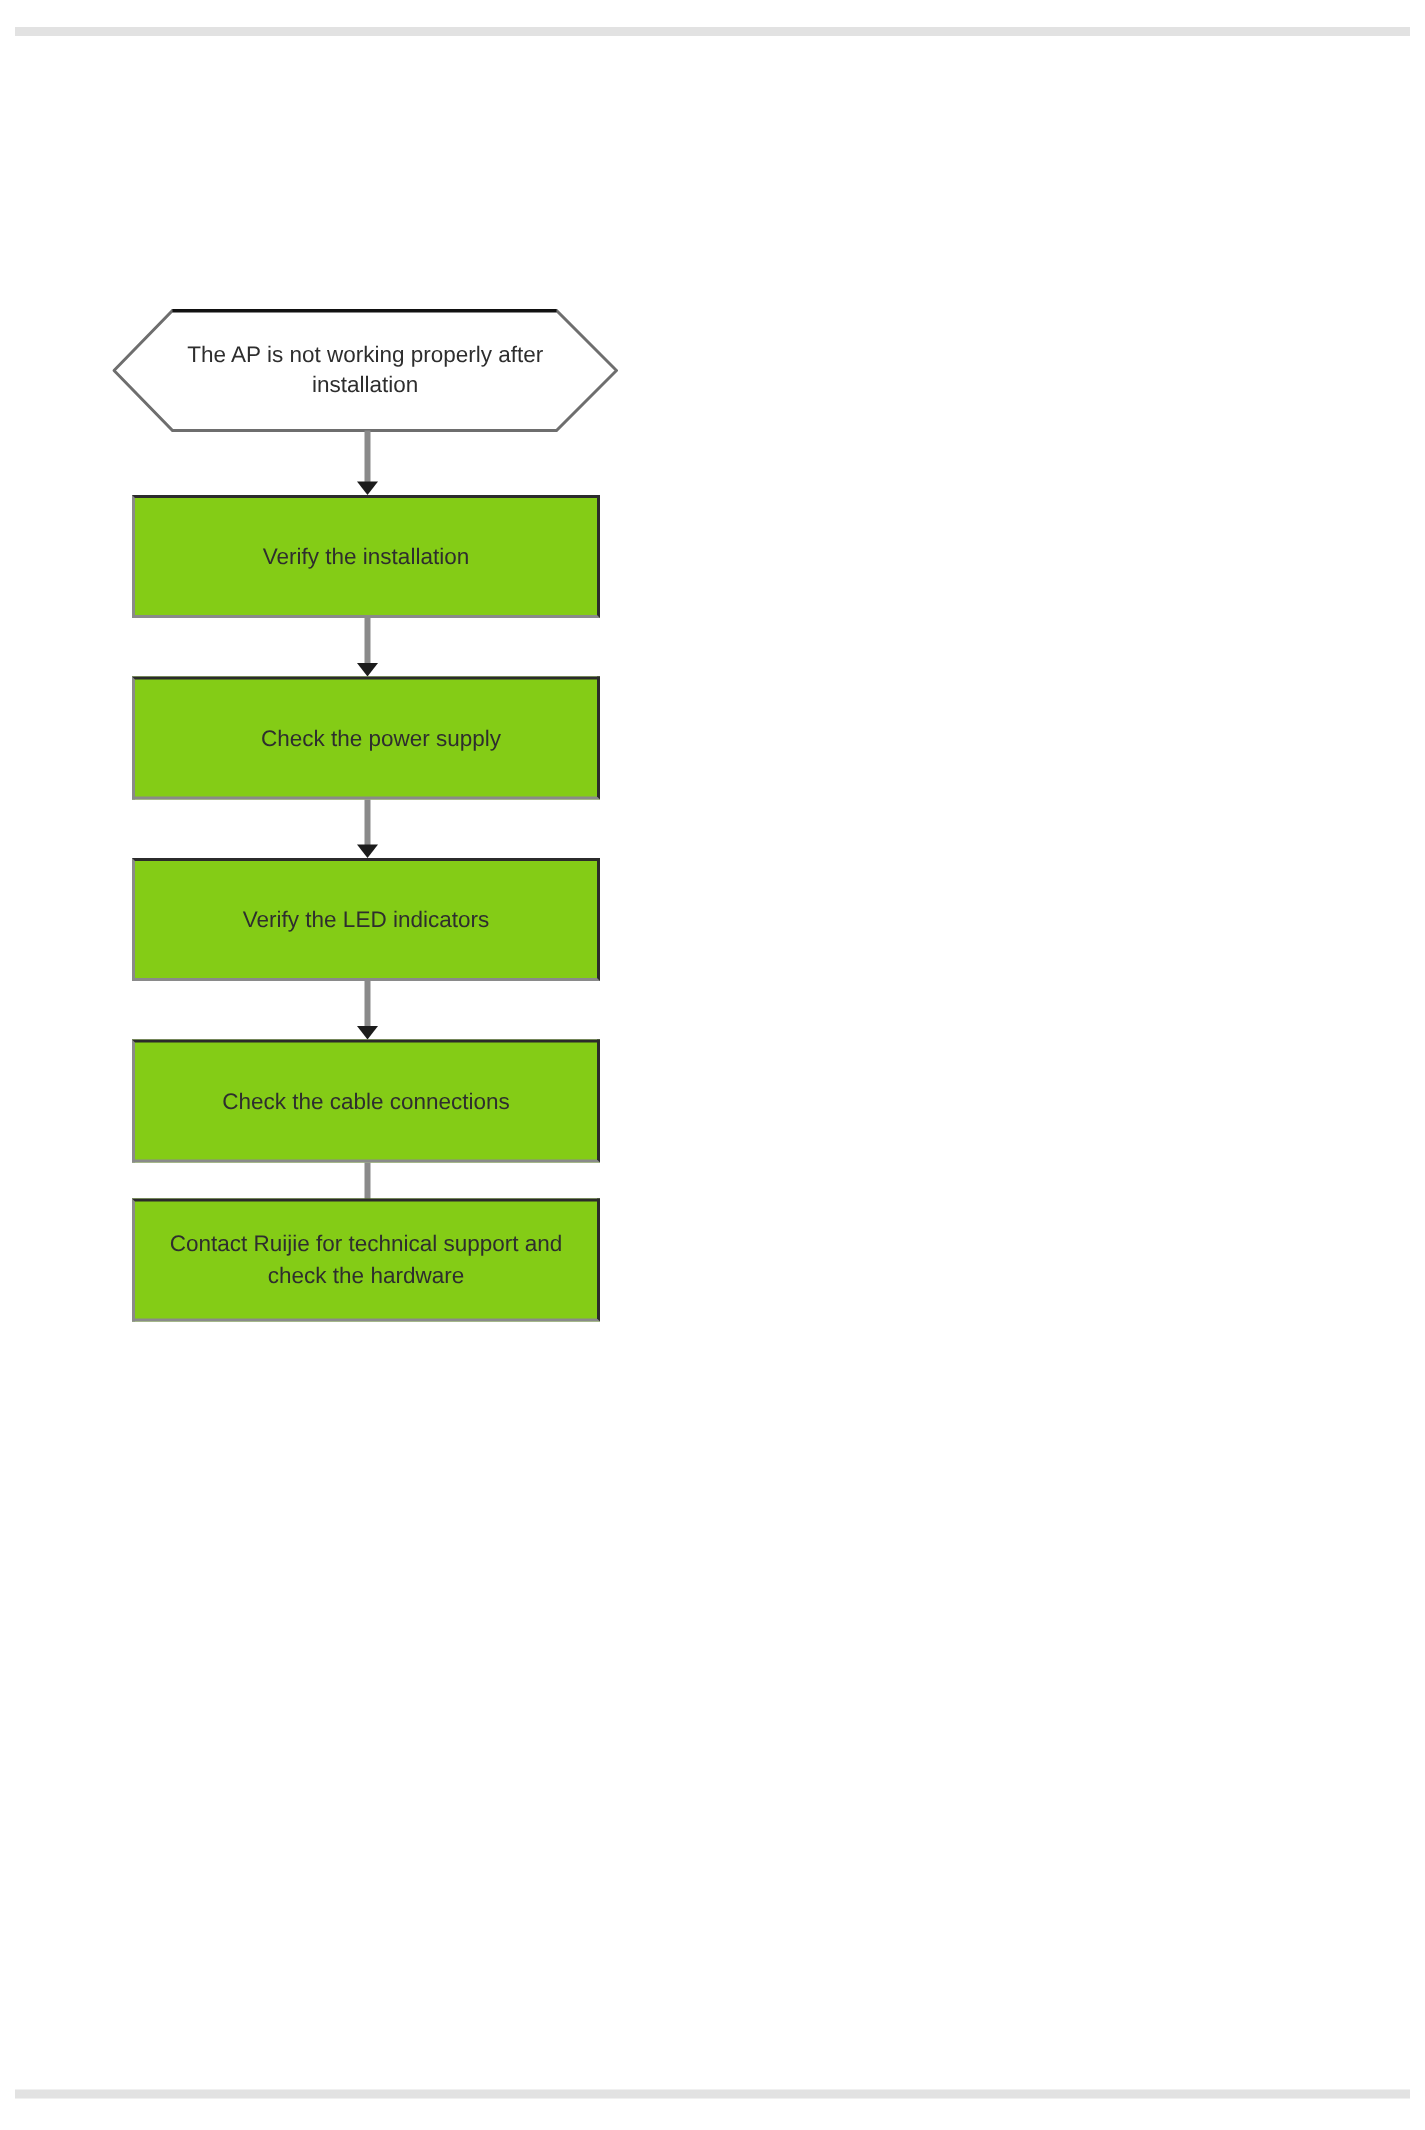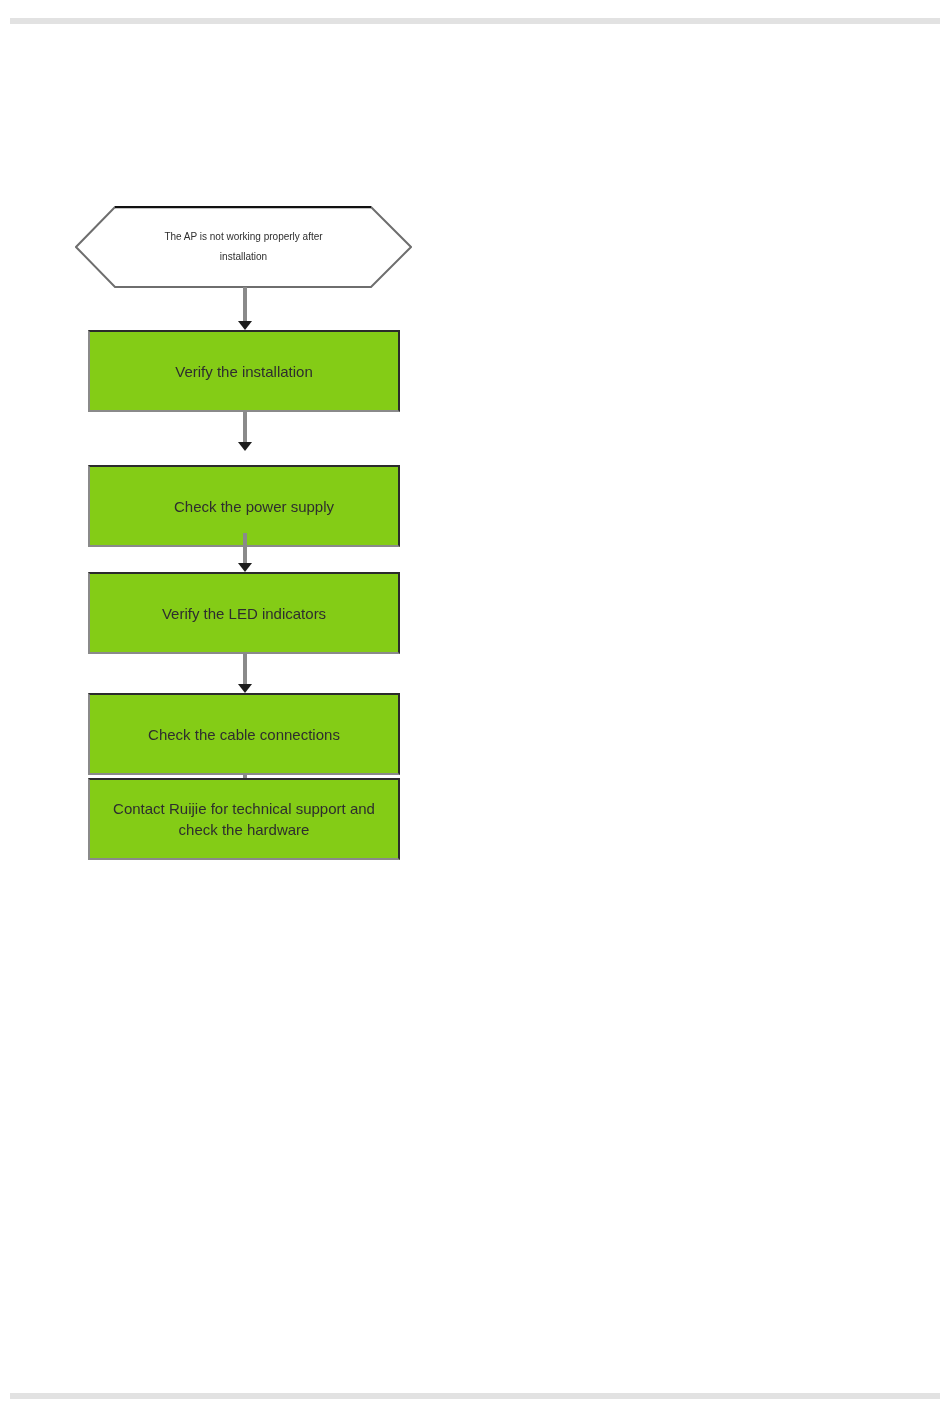--- a/index.html
+++ b/index.html
@@ -53,21 +53,21 @@
     position: absolute;
     left: 40px;
     top: 0;
     width: 257px;
     height: 82px;
     display: flex;
     flex-direction: column;
     align-items: center;
     justify-content: center;
     text-align: center;
-    font-size: 10px;
+    font-size: 15px;
     line-height: 20px;
     color: #2e2e2e;
     white-space: pre-line;
   }
 
   
   .node {
     position: absolute;
     left: 88px;
     width: 312px;
@@ -128,39 +128,39 @@
   <div class="connector" style="top:287px; height:36px;"></div>
   <div class="arrowhead" style="top:321px;"></div>
 
   <div class="node" style="top:330px;">
     <div class="node-label">Verify the installation</div>
   </div>
 
   <div class="connector" style="top:412px; height:36px;"></div>
   <div class="arrowhead" style="top:442px;"></div>
 
-  <div class="node" style="top:465px;padding-left:20px;">
+  <div class="node" style="top:451px;padding-left:20px;">
     <div class="node-label">Check the power supply</div>
   </div>
 
   <div class="connector" style="top:533px; height:36px;"></div>
   <div class="arrowhead" style="top:563px;"></div>
 
   <div class="node" style="top:572px;">
     <div class="node-label">Verify the LED indicators</div>
   </div>
 
   <div class="connector" style="top:654px; height:36px;"></div>
   <div class="arrowhead" style="top:684px;"></div>
 
   <div class="node" style="top:693px;">
     <div class="node-label">Check the cable connections</div>
   </div>
 
   <div class="connector" style="top:775px; height:36px;"></div>
   <div class="arrowhead" style="top:805px;"></div>
 
-  <div class="node" style="top:778px;">
+  <div class="node" style="top:799px;">
     <div class="node-label">Contact Ruijie for technical support and
 check the hardware</div>
   </div>
 
 </div>
 
 </body></html>

